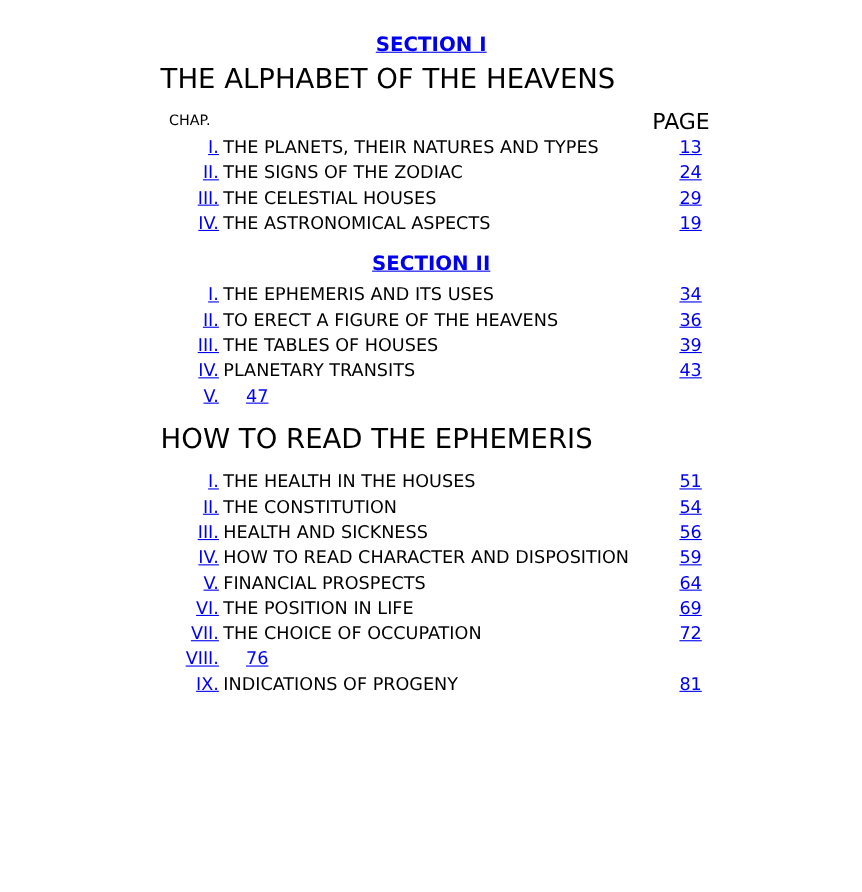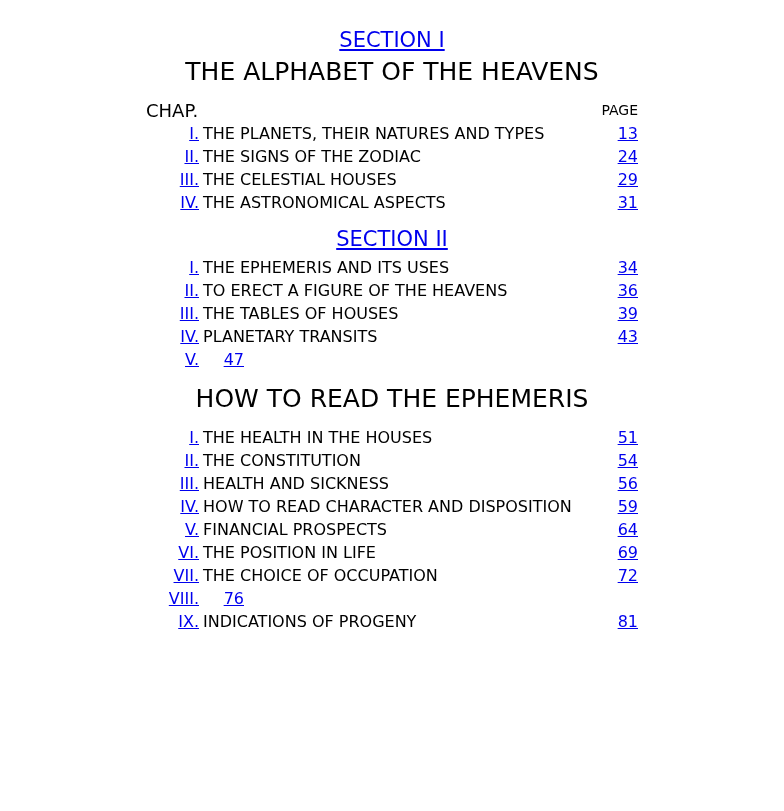--- a/index.html
+++ b/index.html
@@ -12,52 +12,52 @@
     color: var(--text-color);
     font-family: "DejaVu Sans", "Liberation Sans", sans-serif;
     overflow: hidden;
   }
   .page {
     width: 492px;
     margin: 0 auto;
     padding-top: 28px;
   }
   .section-heading {
-    font-size: 21px;
+    font-size: 18px;
     line-height: 25px;
-    font-weight: normal;
+    font-weight: bold;
     text-align: center;
     margin: 0 0 4px 0;
   }
   .section-subtitle {
     font-size: 25px;
     line-height: 30px;
     font-weight: normal;
-    text-align: center;
+    text-align: left;
     margin: 0 0 12px 0;
     white-space: nowrap;
   }
   a {
     color: var(--link-color);
     text-decoration: underline;
     cursor: pointer;
   }
   .toc-table { margin: 0 0 13px 0; }
   .toc-row {
     display: flex;
     height: 23px;
     font-size: 16px;
     line-height: 23px;
     white-space: nowrap;
   }
   .col-num  { flex: none; width: 53px; text-align: right; }
   .col-title{ flex: 1 1 auto; padding-left: 4px; overflow: visible; }
   .col-page { flex: none; width: 45px; text-align: right; }
-  .toc-head .col-num  { text-align: left; font-size: 18px; }
-  .toc-head .col-page { font-size: 14px; }
+  .toc-head .col-num  { text-align: center; font-size: 13px; }
+  .toc-head .col-page { font-size: 20px; }
 </style>
 </head>
 <body>
 
 <main class="page">
 
     <section class="toc-section">
       <h2 class="section-heading"><a href="#" class="section-link">SECTION I</a></h2>
       <div class="section-subtitle">THE ALPHABET OF THE HEAVENS</div>
       <div class="toc-table">
@@ -81,21 +81,21 @@
 
     <div class="toc-row">
       <span class="col-num"><a href="#">III.</a></span>
       <span class="col-title">THE CELESTIAL HOUSES</span>
       <span class="col-page"><a href="#">29</a></span>
     </div>
 
     <div class="toc-row">
       <span class="col-num"><a href="#">IV.</a></span>
       <span class="col-title">THE ASTRONOMICAL ASPECTS</span>
-      <span class="col-page"><a href="#">31</a></span>
+      <span class="col-page"><a href="#">19</a></span>
     </div>
   </div>
     </section>
 
     <section class="toc-section">
       <h2 class="section-heading"><a href="#" class="section-link">SECTION II</a></h2>
       <div class="toc-table">
 
     <div class="toc-row">
       <span class="col-num"><a href="#">I.</a></span>

